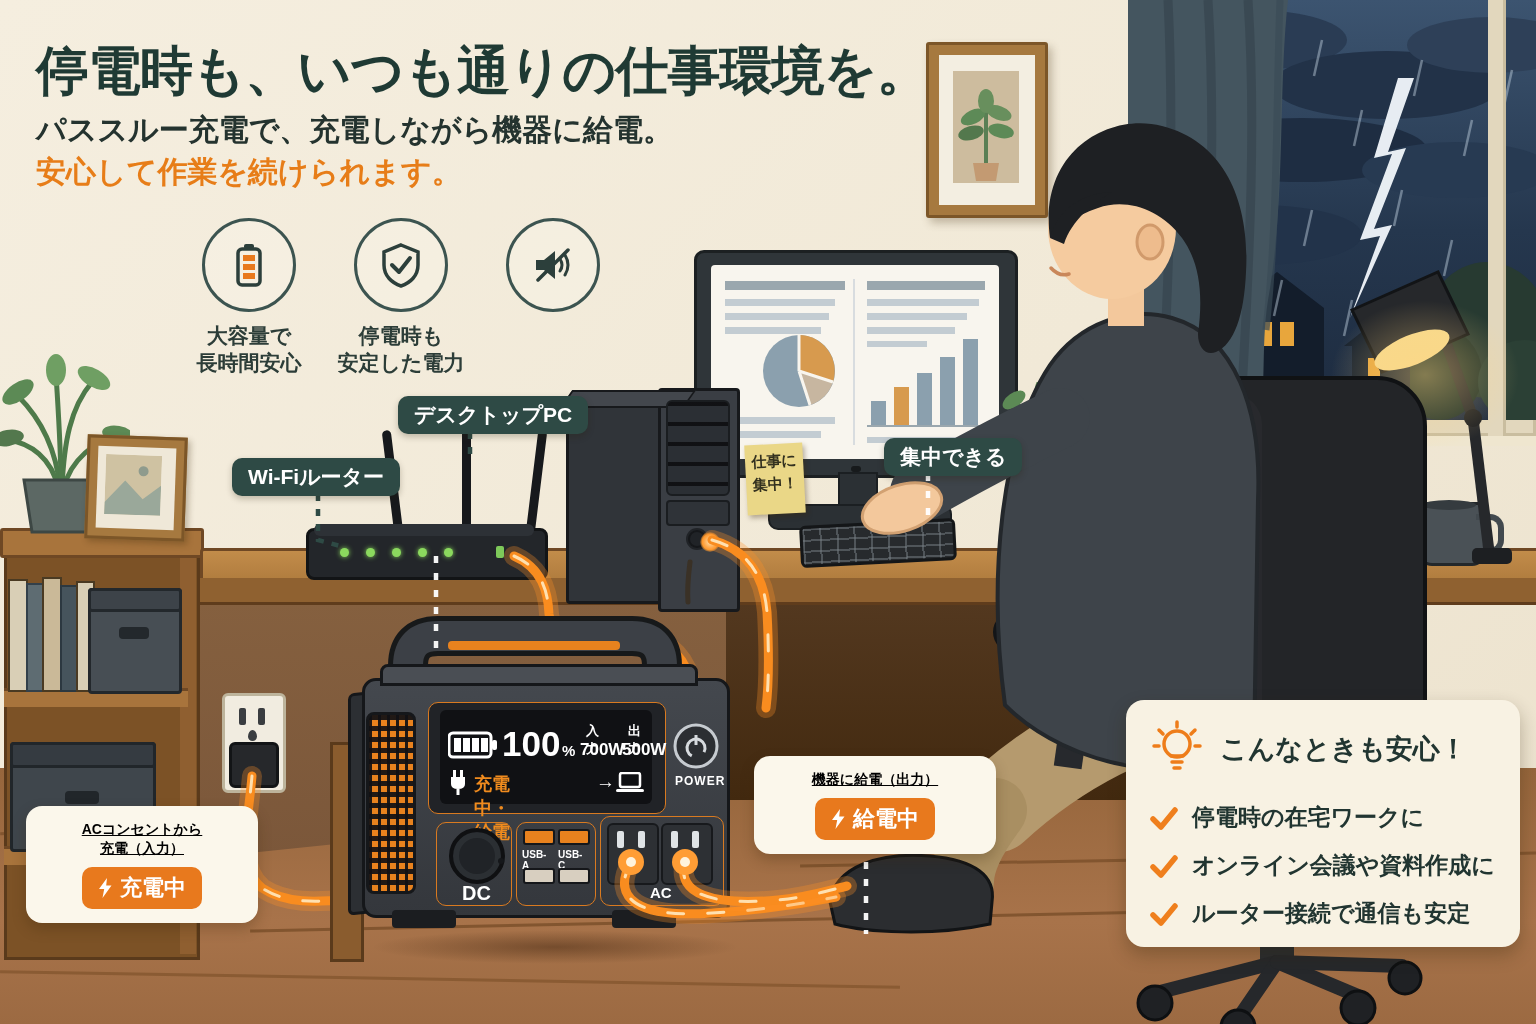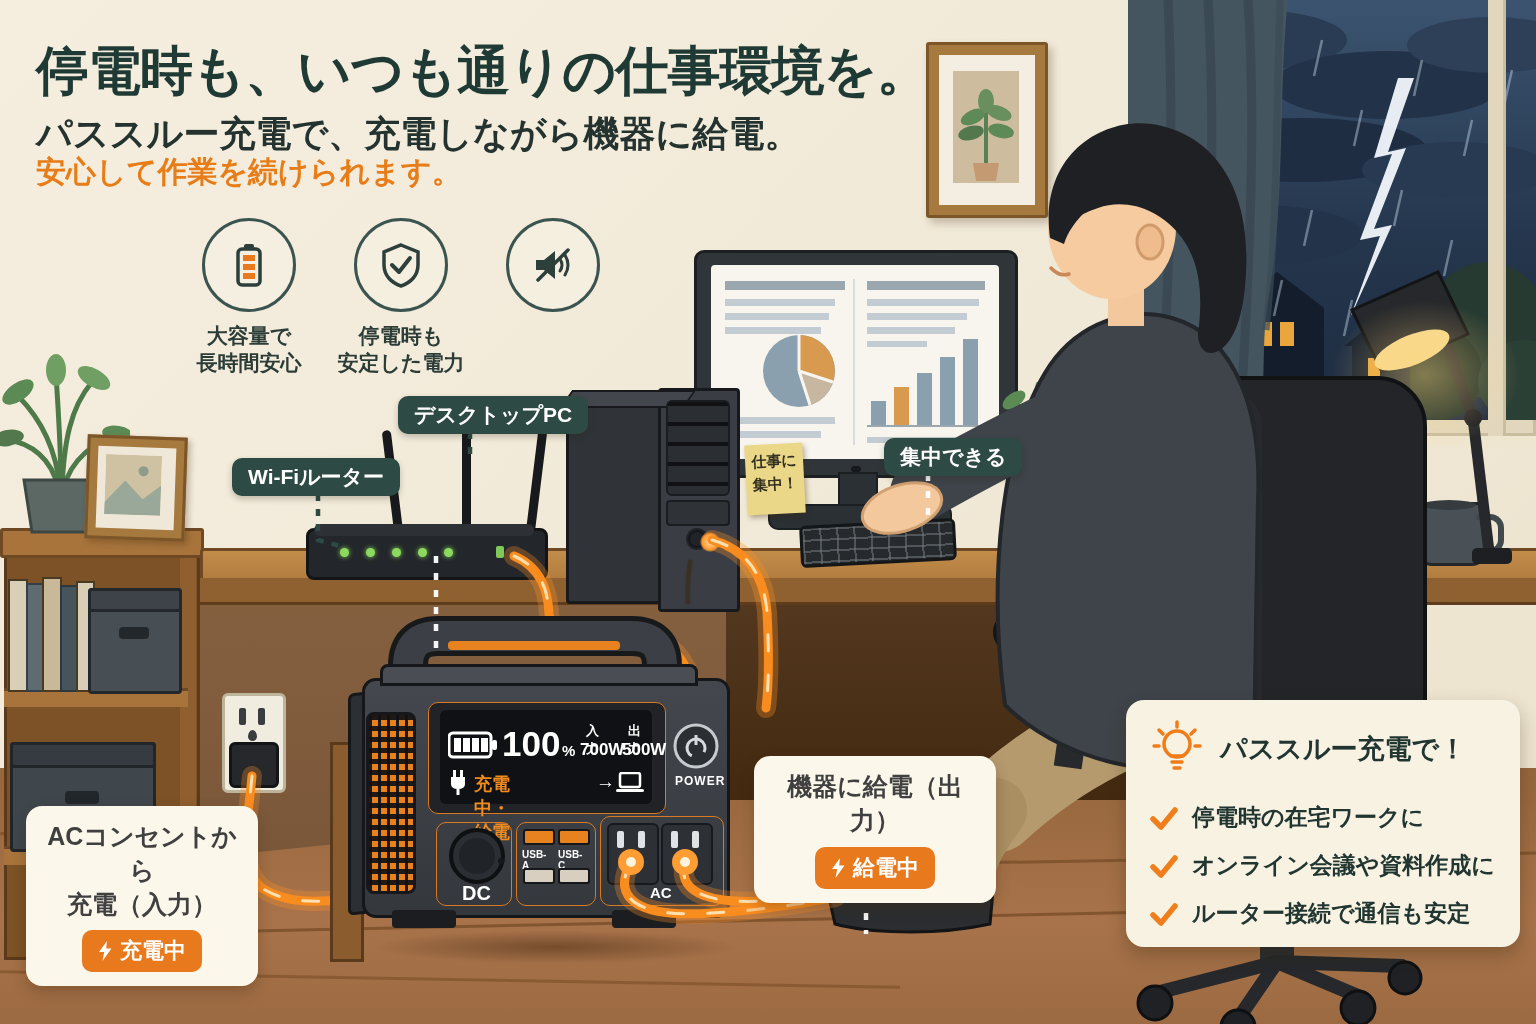--- a/index.html
+++ b/index.html
@@ -1,31 +1,31 @@
 <!DOCTYPE html>
 <html><head>
 <meta charset="utf-8">
 <style>
   html,body{margin:0;padding:0;background:#888;}
   #stage{position:relative;width:1536px;height:1024px;overflow:hidden;
          background:linear-gradient(135deg,#f5eedf 0%,#f1e9d7 55%,#ece2cd 100%);
          font-family:"Liberation Sans",sans-serif;}
   .abs{position:absolute;}
   .title{font-size:53px;font-weight:900;color:#1f3a34;letter-spacing:-1px;}
-  .subtitle{font-size:36px;font-weight:800;color:#24332f;}
+  .subtitle{font-size:30px;font-weight:800;color:#24332f;}
   .tagline{font-size:30px;font-weight:800;color:#e77d18;}
   .feature{width:150px;text-align:center;}
   .feature .ring{width:88px;height:88px;border:3px solid #3c5450;border-radius:50%;
                  margin:0 auto;display:flex;align-items:center;justify-content:center;background:rgba(250,246,235,.35);}
   .feature .cap{margin-top:10px;font-size:21px;line-height:1.3;font-weight:800;color:#2c3d38;}
   .pill{background:#2e4a45;color:#fff;font-weight:800;font-size:21px;
         padding:5px 16px;border-radius:10px;white-space:nowrap;box-shadow:0 3px 6px rgba(40,30,10,.25);}
   .card{background:#fbf7eb;border-radius:16px;box-shadow:0 6px 14px rgba(60,40,10,.28);
         text-align:center;padding:14px 10px;}
-  .card .ln{font-size:25px;font-weight:800;color:#404040;line-height:1.35;}
+  .card .ln{font-size:14px;font-weight:800;color:#000000;line-height:1.35;text-decoration:underline;}
   .badge{display:inline-flex;align-items:center;gap:8px;background:#e8791d;color:#fff;
          font-size:22px;font-weight:800;border-radius:10px;padding:6px 16px;margin-top:9px;}
   .panel{background:#f8f2e3;border-radius:18px;box-shadow:0 8px 18px rgba(50,35,10,.3);padding:18px 24px;}
   .panel-title{font-size:27px;font-weight:900;color:#213531;}
   .panel-item{display:flex;align-items:center;gap:14px;margin-top:17px;}
   .panel-item span{font-size:23px;font-weight:800;color:#213531;}
   .wood-top{background:linear-gradient(180deg,#c28c4a,#b07c3e);border:3px solid #6f4824;border-radius:4px;}
   .screen-txt{position:absolute;color:#fff;font-weight:800;}
   .module{border:1.5px solid #d97a20;border-radius:10px;}
   .sticky{background:#ead787;box-shadow:2px 3px 5px rgba(60,40,10,.35);transform:rotate(-3deg);
@@ -513,21 +513,21 @@
         <circle cx="27" cy="24" r="13" fill="none" stroke="#ee7d1a" stroke-width="3.5"></circle>
         <path d="M21,36 H33 M22,42 H32 M24,48 H30" stroke="#ee7d1a" stroke-width="3.5" stroke-linecap="round" fill="none"></path>
         <g stroke="#ee7d1a" stroke-width="3.5" stroke-linecap="round">
           <line x1="27" y1="2" x2="27" y2="7"></line>
             <line x1="9" y1="10" x2="13" y2="14"></line>
             <line x1="45" y1="10" x2="41" y2="14"></line>
           <line x1="4" y1="26" x2="9" y2="26"></line>
             <line x1="50" y1="26" x2="45" y2="26"></line>
         </g>
       </svg>
-      <div class="panel-title">パススルー充電で！</div>
+      <div class="panel-title">こんなときも安心！</div>
     </div>
     <div class="panel-item" style="margin-top:24px;">
       <svg width="28" height="24" viewBox="0 0 28 24">
           <path d="M3,13 L11,21 L25,4" fill="none" stroke="#ef7f1d" stroke-width="5.5" stroke-linecap="round" stroke-linejoin="round"></path>
         </svg>
       <span>停電時の在宅ワークに</span>
     </div>
     <div class="panel-item">
       <svg width="28" height="24" viewBox="0 0 28 24">
           <path d="M3,13 L11,21 L25,4" fill="none" stroke="#ef7f1d" stroke-width="5.5" stroke-linecap="round" stroke-linejoin="round"></path>

